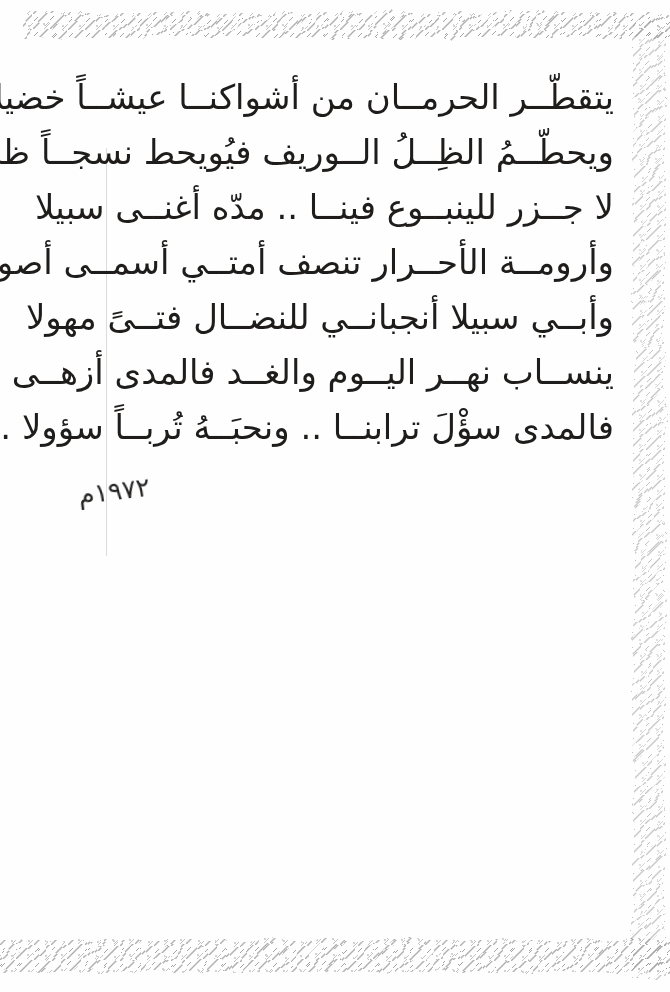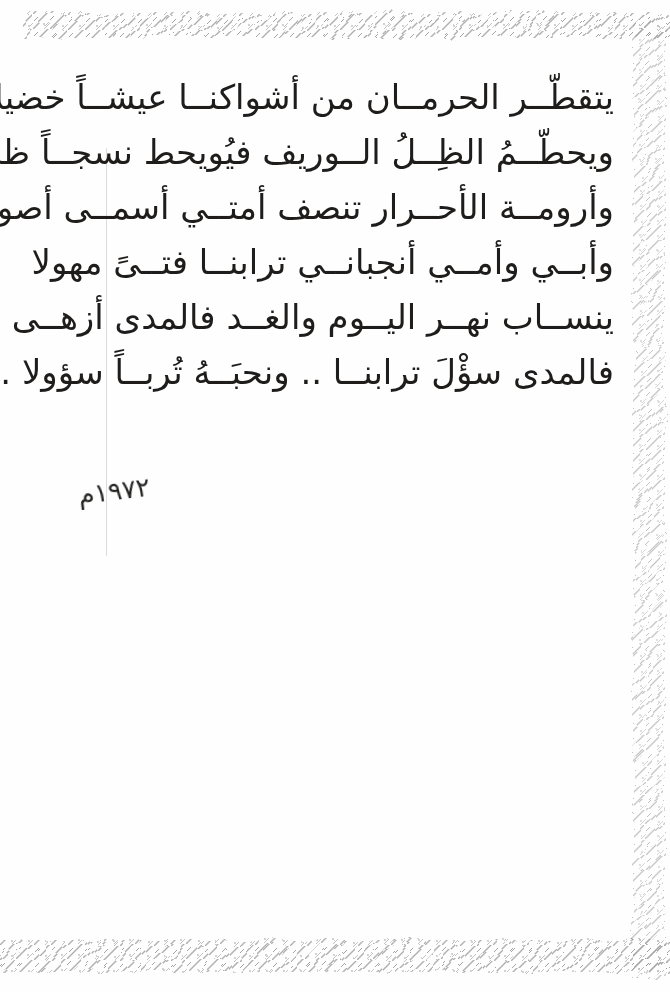--- a/index.html
+++ b/index.html
@@ -87,21 +87,22 @@
       <rect x="633" y="22" width="32" height="958" fill="url(#hatch)" opacity="0.55"></rect>
       <rect x="-4" y="940" width="676" height="32" fill="url(#hatch)" opacity="0.8"></rect>
     </g>
   </svg>
 
   <div class="scan-line"></div>
 
   <div class="poem">
     <div class="poem-line">يتقطّــر الحرمــان من أشواكنــا عيشــاً خضيلا</div>
     <div class="poem-line">ويحطّــمُ الظِــلُ الــوريف فيُويحط نسجــاً ظليلا</div>
+    <div class="poem-line">لا جــزر للينبــوع فينــا .. مدّه أغنــى سبيلا</div>
     <div class="poem-line">وأرومــة الأحــرار تنصف أمتــي أسمــى أصولا</div>
-    <div class="poem-line">وأبــي وأمــي أنجبانــي ترابنــا فتــىً مهولا</div>
+    <div class="poem-line">وأبــي سبيلا أنجبانــي للنضــال فتــىً مهولا</div>
     <div class="poem-line">ينســاب نهــر اليــوم والغــد فالمدى أزهــى ويحط</div>
     <div class="poem-line">فالمدى سؤْلَ ترابنــا .. ونحبَــهُ تُربــاً سؤولا ...!</div>
   </div>
 
   <div class="year">١٩٧٢م</div>
 
 </div>
 
 </body></html>

